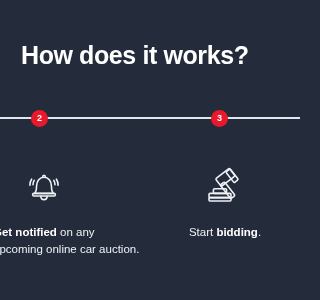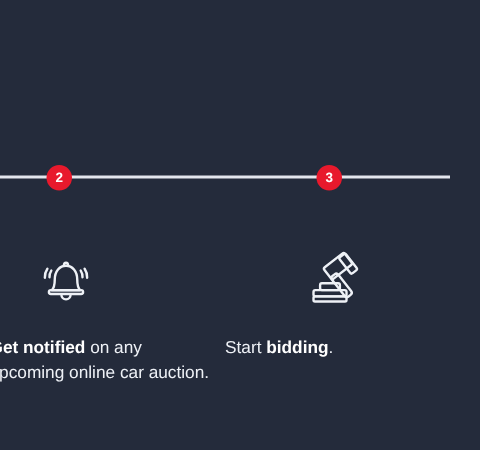--- a/index.html
+++ b/index.html
@@ -84,31 +84,32 @@
     font-weight: normal;
   }
   .caption b { font-weight: bold; color: #ffffff; }
 
   
   .step-notify .caption {
     margin-left: -7px;
     white-space: nowrap;
   }
   .step-bid .caption {
-    text-align: left;
+    text-align: center;
     white-space: nowrap;
   }
 
   .icon-svg { display: block; }
 </style>
 </head>
 <body>
 
 <div id="page">
 
+  <div class="section-title">How does it works?</div>
 
   <div class="timeline"></div>
 
   <div class="step-marker m2">2</div>
 
   <div class="step-marker m3">3</div>
 
   <div class="step step-notify">
     <div class="icon-wrap">
       <span>

